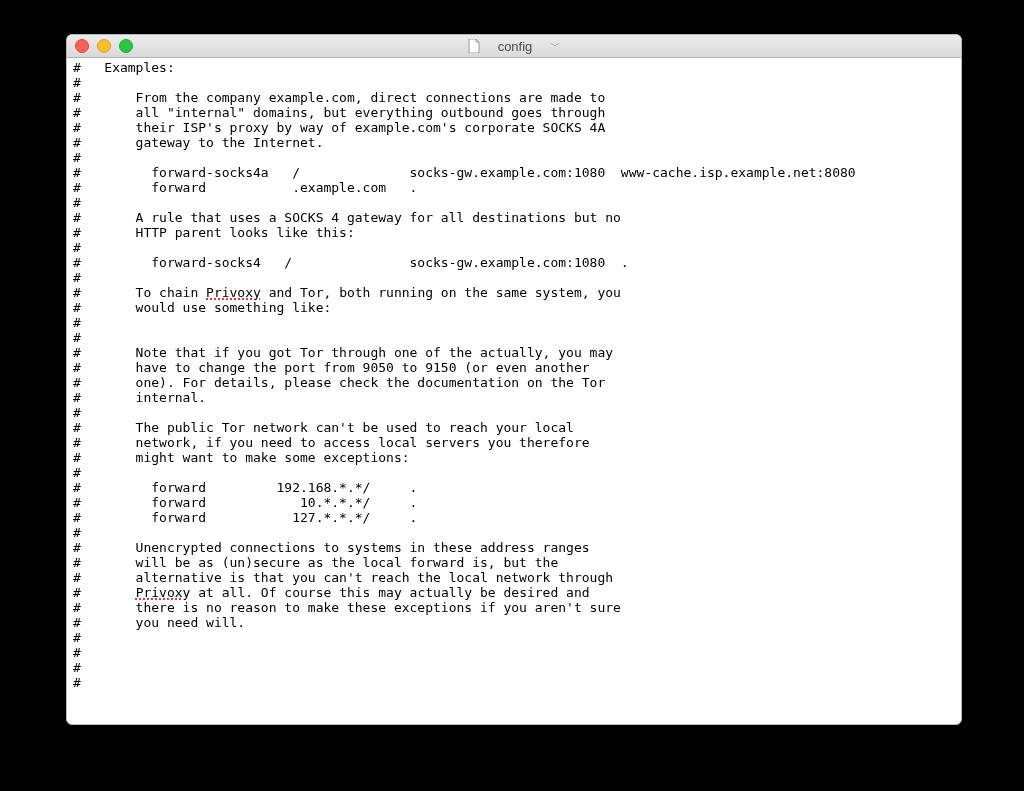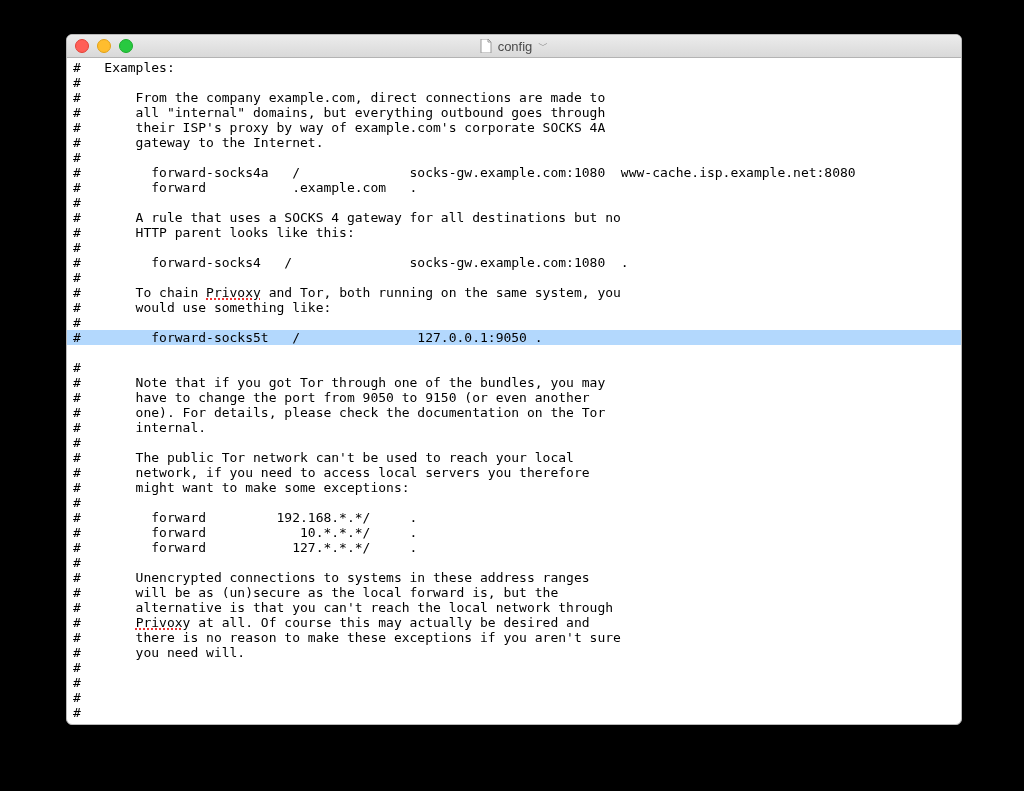--- a/index.html
+++ b/index.html
@@ -50,21 +50,21 @@
   .title-center {
     position: absolute;
     left: 0; right: 0;
     text-align: center;
     font-size: 13px;
     color: #4a4a4a;
     pointer-events: none;
     display: flex;
     align-items: center;
     justify-content: center;
-    gap: 6px;
+    gap: 18px;
   }
   .doc-icon {
     width: 12px;
     height: 14px;
     display: inline-block;
   }
   .chev {
     font-size: 10px;
     color: #888;
   }
@@ -130,23 +130,22 @@
 <span class="line">#         forward           .example.com   .</span>
 <span class="line">#</span>
 <span class="line">#       A rule that uses a SOCKS 4 gateway for all destinations but no</span>
 <span class="line">#       HTTP parent looks like this:</span>
 <span class="line">#</span>
 <span class="line">#         forward-socks4   /               socks-gw.example.com:1080  .</span>
 <span class="line">#</span>
 <span class="line">#       To chain <span class="sq">Privoxy</span> and Tor, both running on the same system, you</span>
 <span class="line">#       would use something like:</span>
 <span class="line">#</span>
-<span class="line sel">#         forward-socks5t   /               127.0.0.1:9050 .</span>
 <span class="line">#</span>
-<span class="line">#       Note that if you got Tor through one of the bundles, you may</span>
+<span class="line">#       Note that if you got Tor through one of the actually, you may</span>
 <span class="line">#       have to change the port from 9050 to 9150 (or even another</span>
 <span class="line">#       one). For details, please check the documentation on the Tor</span>
 <span class="line">#       internal.</span>
 <span class="line">#</span>
 <span class="line">#       The public Tor network can't be used to reach your local</span>
 <span class="line">#       network, if you need to access local servers you therefore</span>
 <span class="line">#       might want to make some exceptions:</span>
 <span class="line">#</span>
 <span class="line">#         forward         192.168.*.*/     .</span>
 <span class="line">#         forward            10.*.*.*/     .</span>

